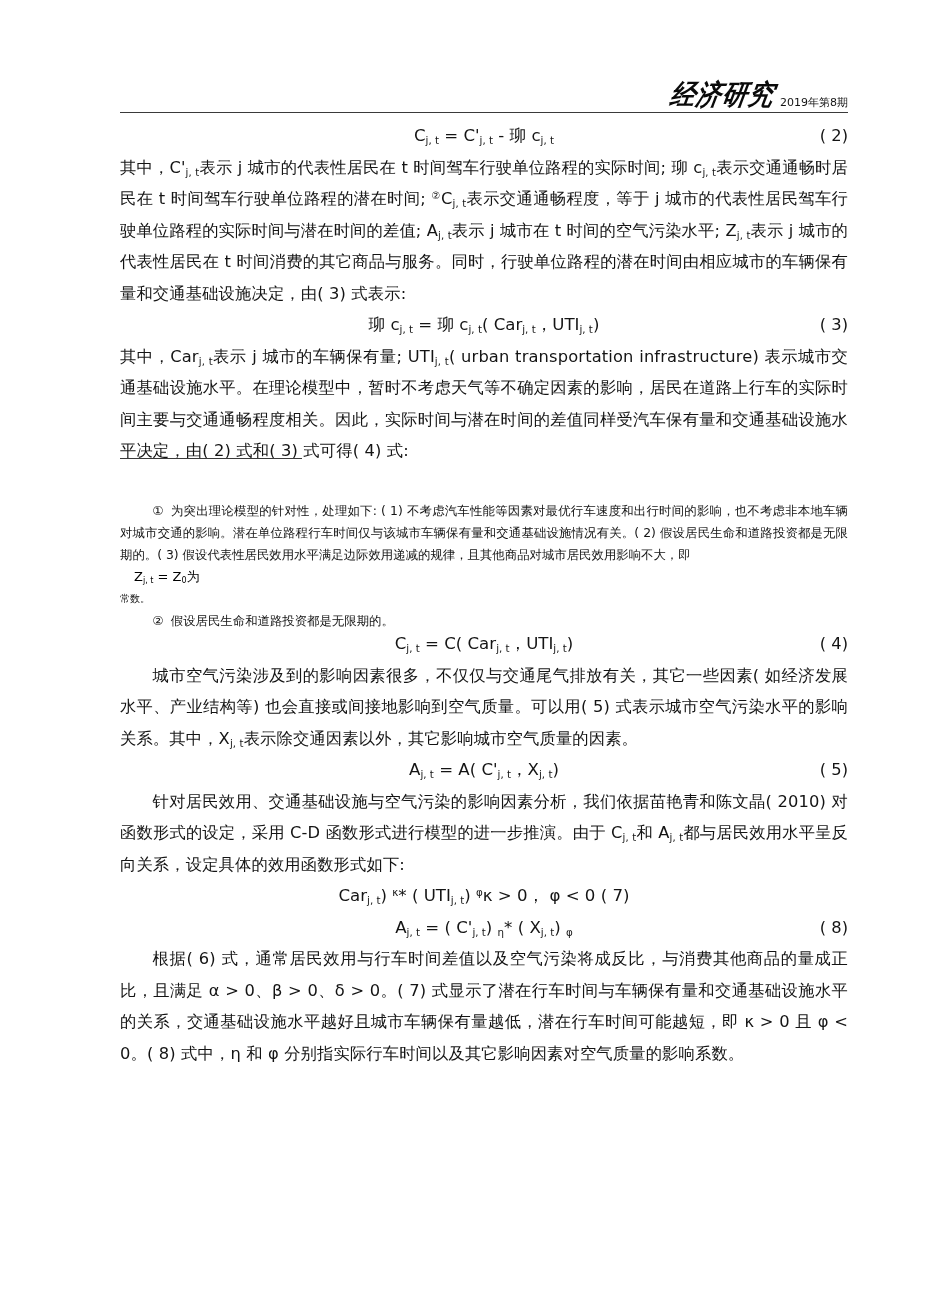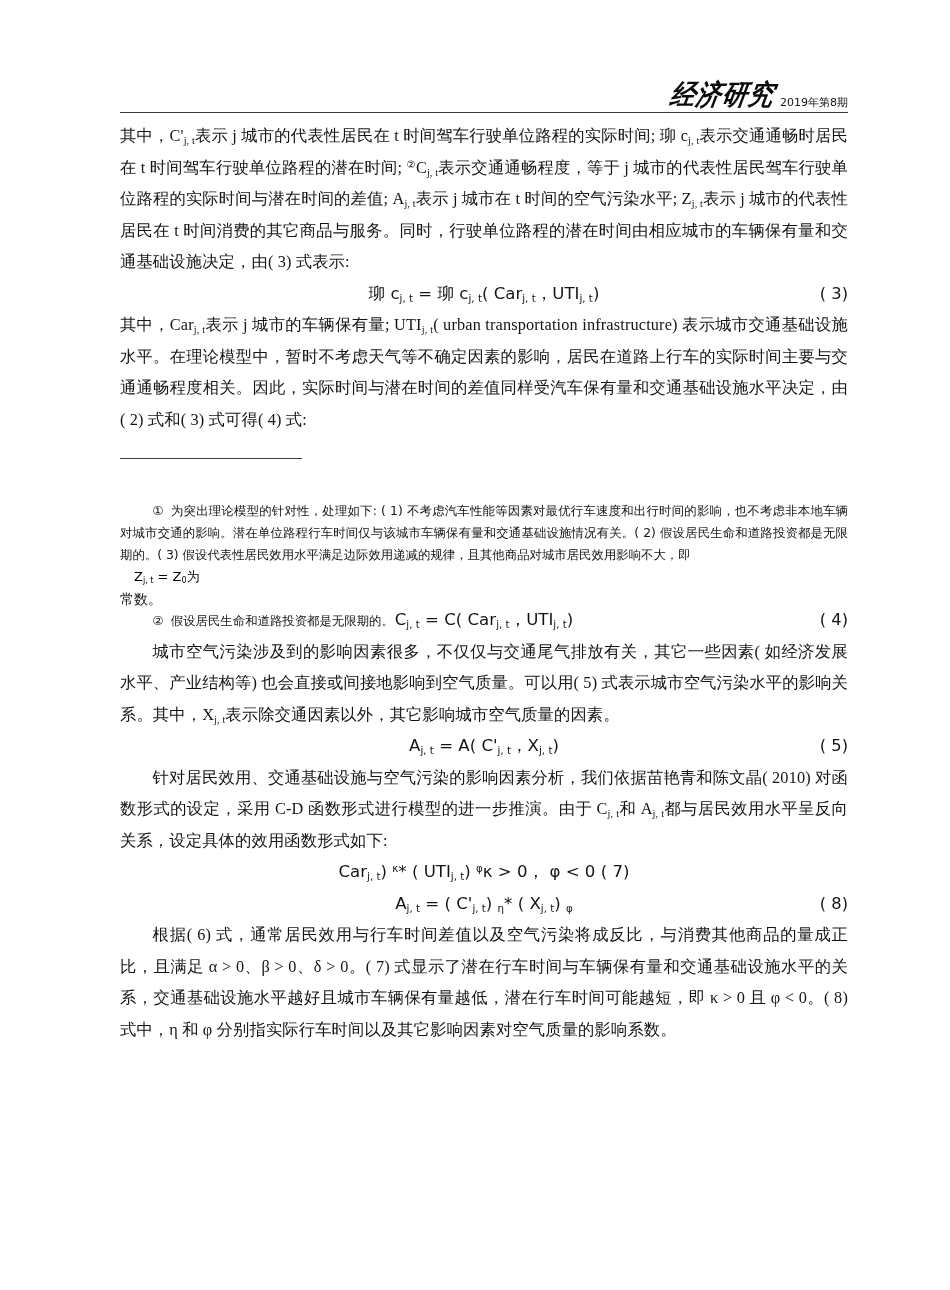--- a/index.html
+++ b/index.html
@@ -78,21 +78,20 @@
   }
 
   p.body {
     margin: 0;
     font-size: 16.3px;
     line-height: 31.5px;
     text-align: justify;
     text-justify: inter-ideograph;
     letter-spacing: 0.15px;
     color: #141414;
-    font-family: Liberation Serif, serif;
   }
   p.body.indent { text-indent: 2em; }
 
   .formula {
     margin: 0;
     font-size: 16.6px;
     line-height: 31.5px;
     position: relative;
     text-align: center;
     white-space: nowrap;
@@ -138,21 +137,21 @@
   p.fn.indent { text-indent: 2.6em; }
   .fn-formula {
     margin: 0;
     font-size: 13px;
     line-height: 22px;
     padding-left: 14px;
     color: #000000;
   }
   p.fn-plain {
     margin: 0;
-    font-size: 14px;
+    font-size: 10px;
     line-height: 22px;
     color: #141414;
   }
   .fn-mark { margin-right: 0.6em; }
 
   
   .block-top   { position: absolute; left: 0; top: 0;   width: 728px; }
 </style>
 </head>
 <body>
@@ -163,20 +162,24 @@
     <div class="header-inner">
       <span class="journal-logo">经济研究</span>
       <span class="issue-line">2019年第8期</span>
     </div>
   </div>
   <div class="header-rule"></div>
 
   <div class="content">
     <div class="block-top">
 
+      <div class="formula">
+        <span>C<sub>j, t</sub> = C'<sub>j, t</sub> -  珋 c<sub>j, t</sub></span>
+        <span class="eqnum">( 2)</span>
+      </div>
 
       <p class="body">其中，C'<sub>j, t</sub>表示 j 城市的代表性居民在 t 时间驾车行驶单位路程的实际时间; 珋 c<sub>j, t</sub>表示交通通畅时居民在 t 时间驾车行驶单位路程的潜在时间; <sup>②</sup>C<sub>j, t</sub>表示交通通畅程度，等于 j 城市的代表性居民驾车行驶单位路程的实际时间与潜在时间的差值; A<sub>j, t</sub>表示 j 城市在 t 时间的空气污染水平; Z<sub>j, t</sub>表示 j 城市的代表性居民在 t 时间消费的其它商品与服务。同时，行驶单位路程的潜在时间由相应城市的车辆保有量和交通基础设施决定，由( 3) 式表示:</p>
 
       <div class="formula">
         <span>珋 c<sub>j, t</sub> = 珋 c<sub>j, t</sub>( Car<sub>j, t</sub>，UTI<sub>j, t</sub>)</span>
         <span class="eqnum">( 3)</span>
       </div>
 
       <p class="body">其中，Car<sub>j, t</sub>表示 j 城市的车辆保有量; UTI<sub>j, t</sub>( urban transportation infrastructure) 表示城市交通基础设施水平。在理论模型中，暂时不考虑天气等不确定因素的影响，居民在道路上行车的实际时间主要与交通通畅程度相关。因此，实际时间与潜在时间的差值同样受汽车保有量和交通基础设施水平决定，由( 2) 式和( 3) 式可得( 4) 式:</p>
     </div>
@@ -184,21 +187,21 @@
 
   <div class="fn-rule"></div>
 
   <div class="footnotes">
     <p class="fn indent"><span class="fn-mark">①</span><span>为突出理论模型的针对性，处理如下: ( 1) 不考虑汽车性能等因素对最优行车速度和出行时间的影响，也不考虑非本地车辆对城市交通的影响。潜在单位路程行车时间仅与该城市车辆保有量和交通基础设施情况有关。( 2) 假设居民生命和道路投资都是无限期的。( 3) 假设代表性居民效用水平满足边际效用递减的规律，且其他商品对城市居民效用影响不大，即</span></p>
     <p class="fn-formula">Z<sub>j, t</sub> = Z<sub>0</sub>为</p>
     <p class="fn-plain">常数。</p>
     <p class="fn indent"><span class="fn-mark">②</span><span>假设居民生命和道路投资都是无限期的。</span></p>
   </div>
 
-  <div class="content" style="top:604px;">
+  <div class="content" style="top:628px;">
 
     <div class="formula">
       <span>C<sub>j, t</sub> = C( Car<sub>j, t</sub>，UTI<sub>j, t</sub>)</span>
       <span class="eqnum">( 4)</span>
     </div>
 
     <p class="body indent">城市空气污染涉及到的影响因素很多，不仅仅与交通尾气排放有关，其它一些因素( 如经济发展水平、产业结构等) 也会直接或间接地影响到空气质量。可以用( 5) 式表示城市空气污染水平的影响关系。其中，X<sub>j, t</sub>表示除交通因素以外，其它影响城市空气质量的因素。</p>
 
     <div class="formula">
       <span>A<sub>j, t</sub> = A( C'<sub>j, t</sub>，X<sub>j, t</sub>)</span>

